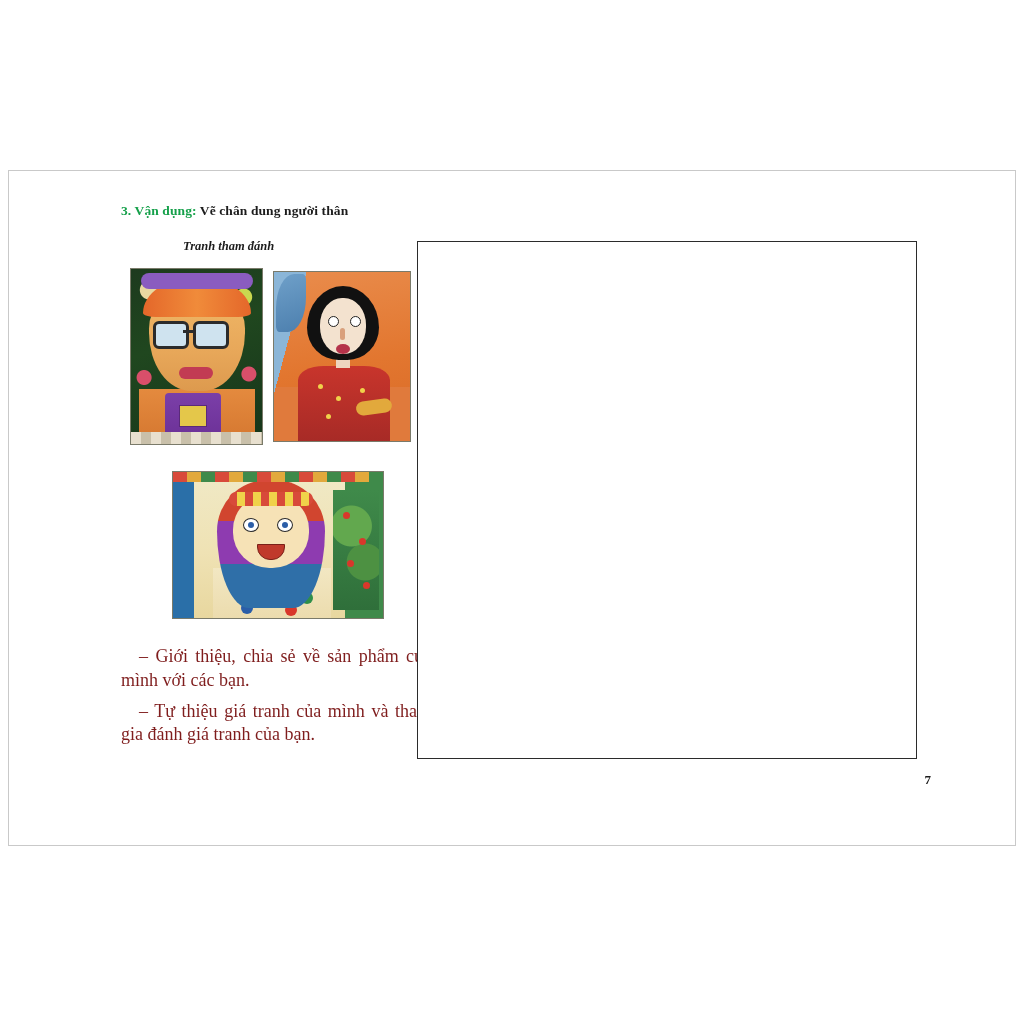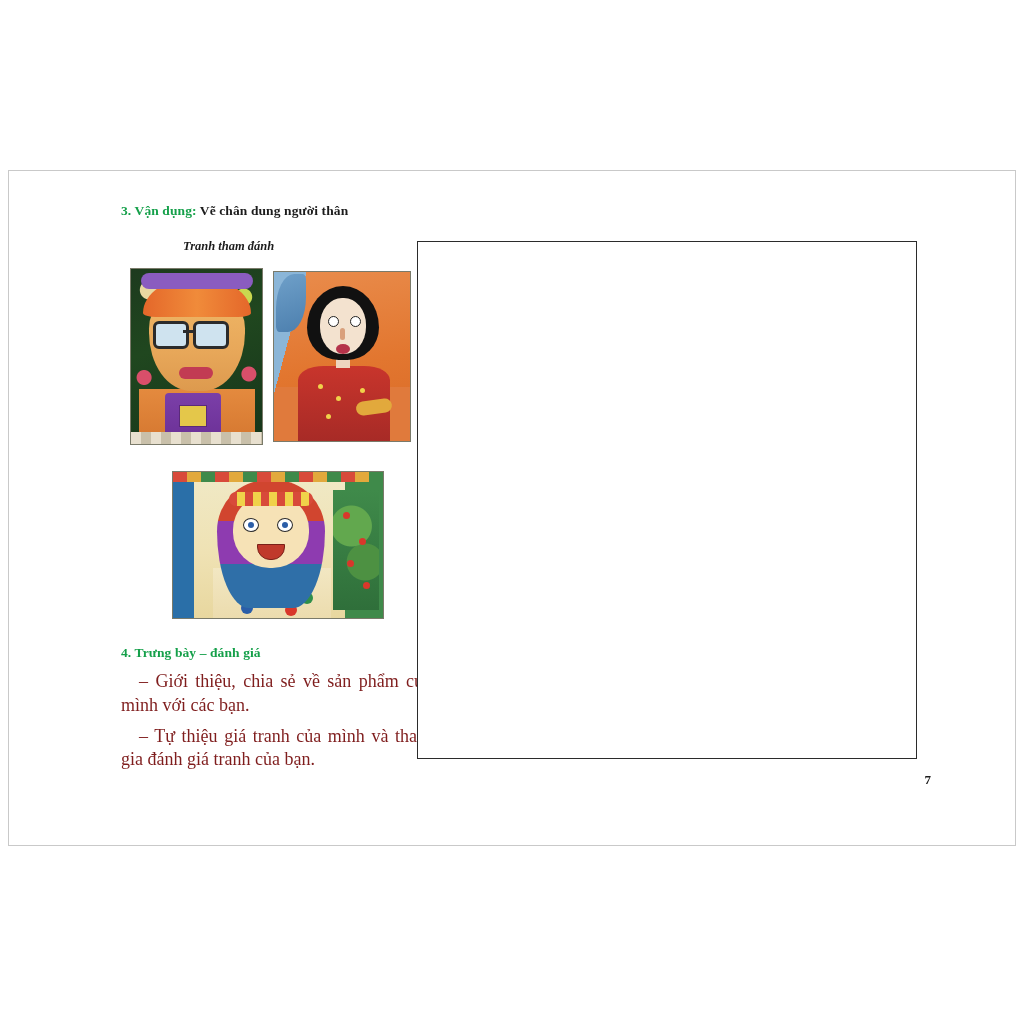--- a/index.html
+++ b/index.html
@@ -345,21 +345,20 @@
         </div>
         <div class="a3-eye r">
           <div class="a3-pupil"></div>
         </div>
         <div class="a3-mouth"></div>
         <div class="a3-top"></div>
       </div>
     </div>
 
     <div id="sec4">
-      <div class="heading-green">4. Trưng bày – đánh giá</div>
       <p class="body-p first">– Giới thiệu, chia sẻ về sản phẩm của mình với các bạn.</p>
       <p class="body-p">– Tự thiệu giá tranh của mình và tham gia đánh giá tranh của bạn.</p>
     </div>
 
   </div>
 
   <div id="answer-frame"></div>
 
   <div id="page-number">7</div>
 

